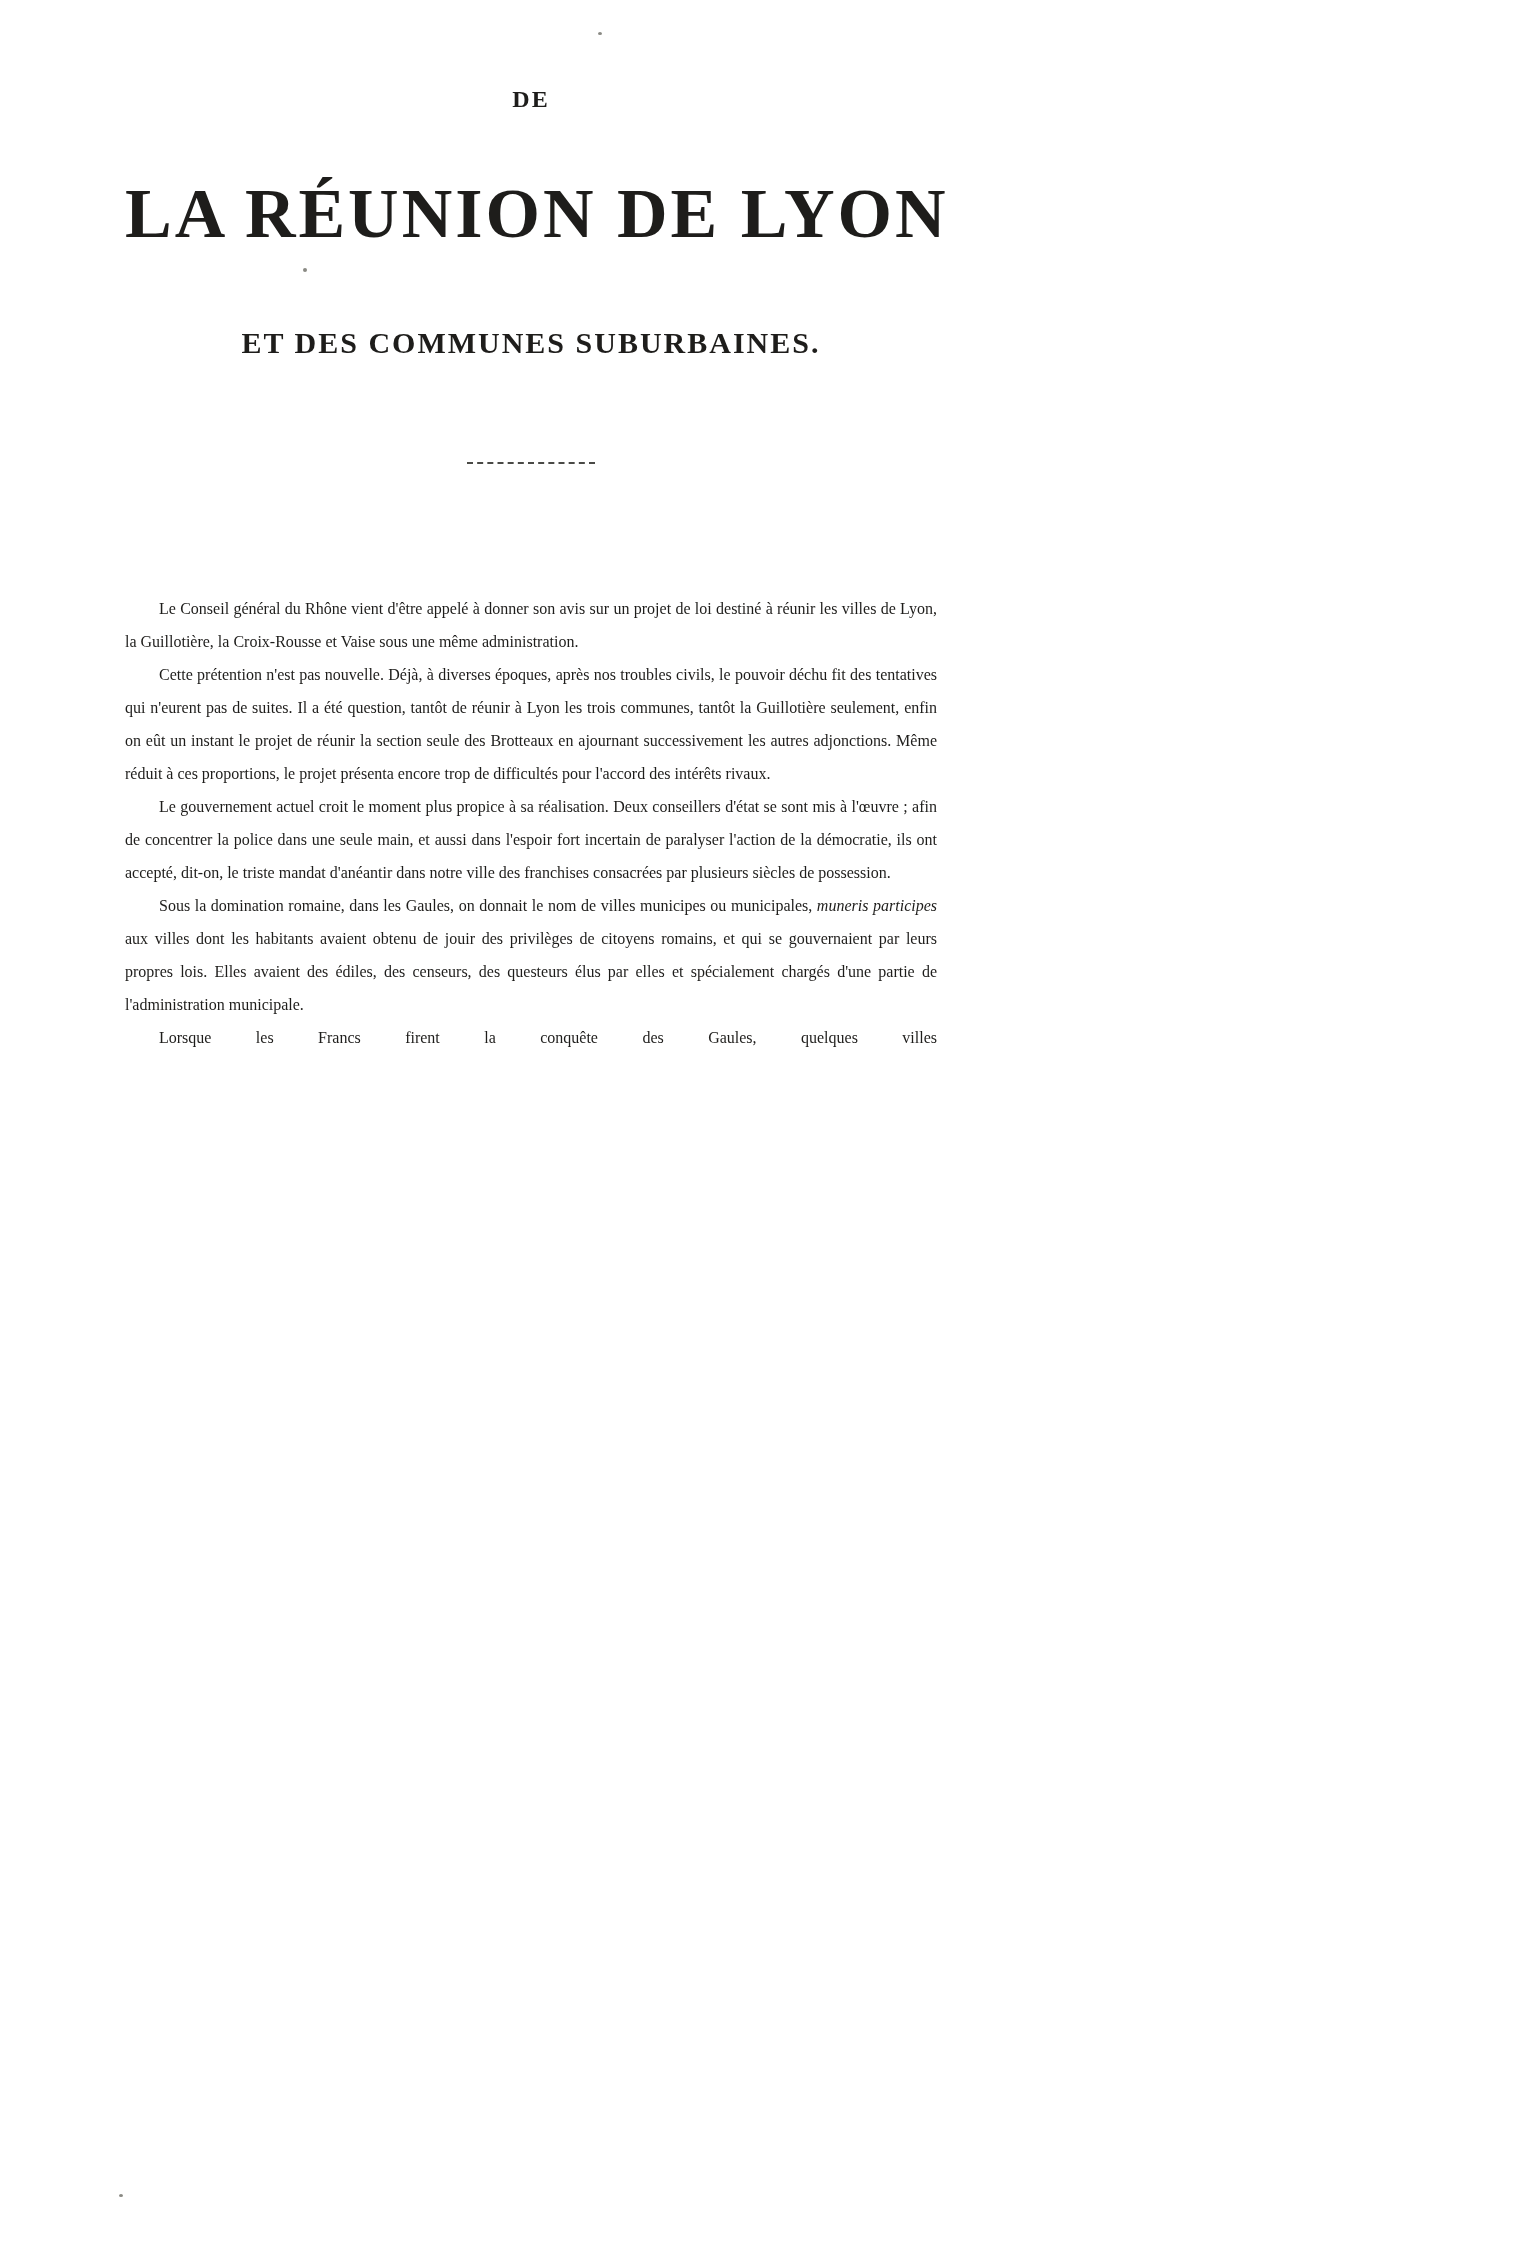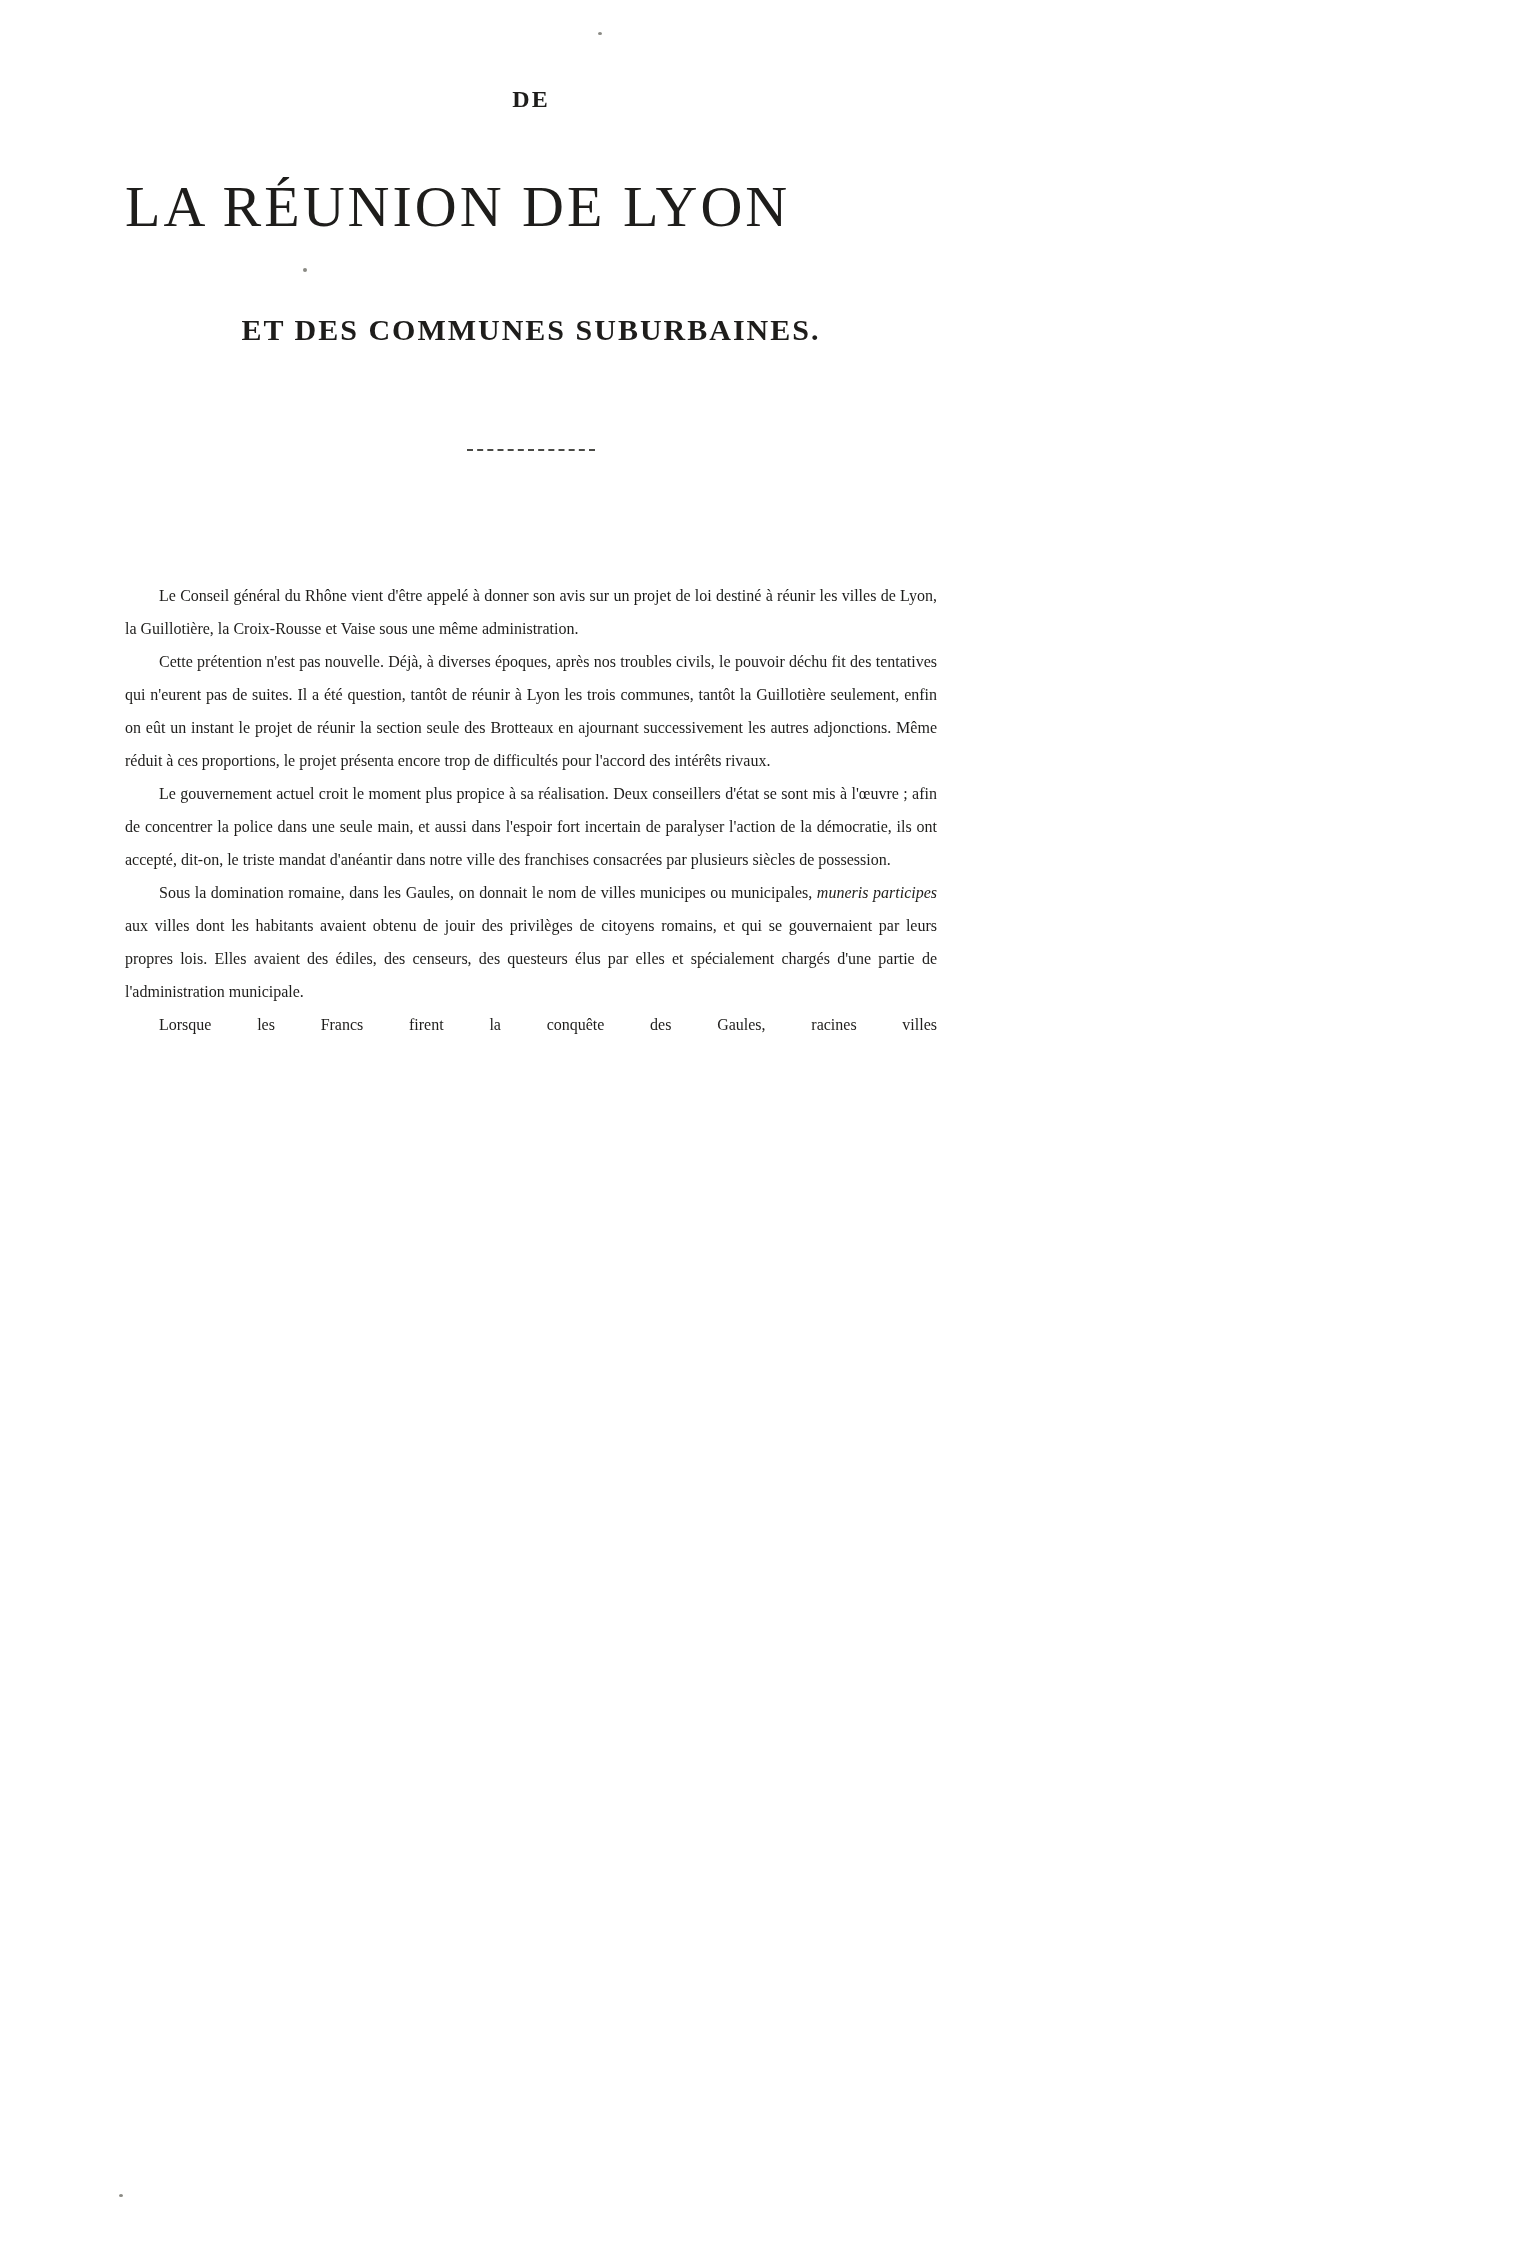--- a/index.html
+++ b/index.html
@@ -26,23 +26,23 @@
   .half-title {
     padding-top: 86px;
     margin: 0;
     text-align: center;
     font-size: 24px;
     font-weight: bold;
     letter-spacing: 2px;
   }
   .title {
     margin: 62px 0 0 0;
-    text-align: left;
-    font-size: 58px;
-    font-weight: normal;
+    text-align: right;
+    font-size: 70px;
+    font-weight: bold;
     letter-spacing: 3px;
     line-height: 1.1;
     white-space: nowrap;
   }
   .subtitle {
     margin: 74px 0 0 0;
     text-align: center;
     font-size: 30px;
     font-weight: bold;
     letter-spacing: 2px;
@@ -93,21 +93,21 @@
 
       <p>Le Conseil général du Rhône vient d'être appelé à donner son avis sur un projet de loi destiné à réunir les villes de Lyon, la Guillotière, la Croix-Rousse et Vaise sous une même administration.</p>
 
       <p>Cette prétention n'est pas nouvelle. Déjà, à diverses époques, après nos troubles civils, le pouvoir déchu fit des tentatives qui n'eurent pas de suites. Il a été question, tantôt de réunir à Lyon les trois communes, tantôt la Guillotière seulement, enfin on eût un instant le projet de réunir la section seule des Brotteaux en ajournant successivement les autres adjonctions. Même réduit à ces proportions, le projet présenta encore trop de difficultés pour l'accord des intérêts rivaux.</p>
 
       <p>Le gouvernement actuel croit le moment plus propice à sa réalisation. Deux conseillers d'état se sont mis à l'œuvre ; afin de concentrer la police dans une seule main, et aussi dans l'espoir fort incertain de paralyser l'action de la démocratie, ils ont accepté, dit-on, le triste mandat d'anéantir dans notre ville des franchises consacrées par plusieurs siècles de possession.</p>
 
 
       <p><span>Sous la domination romaine, dans les Gaules, on donnait le nom de villes municipes ou municipales, </span><em class="latin">muneris participes</em><span> aux villes dont les habitants avaient obtenu de jouir des privilèges de citoyens romains, et qui se gouvernaient par leurs propres lois. Elles avaient des édiles, des censeurs, des questeurs élus par elles et spécialement chargés d'une partie de l'administration municipale.</span></p>
 
-      <p class="last-line-justify">Lorsque les Francs firent la conquête des Gaules, racines villes</p>
+      <p class="last-line-justify">Lorsque les Francs firent la conquête des Gaules, quelques villes</p>
 
     </div>
   </div>
 
   <span class="speck" style="left:598px; top:32px; width:4px; height:3px;"></span>
   <span class="speck" style="left:303px; top:268px; width:4px; height:4px;"></span>
   <span class="speck" style="left:119px; top:2194px; width:4px; height:3px;"></span>
 </div>
 
 </body></html>

